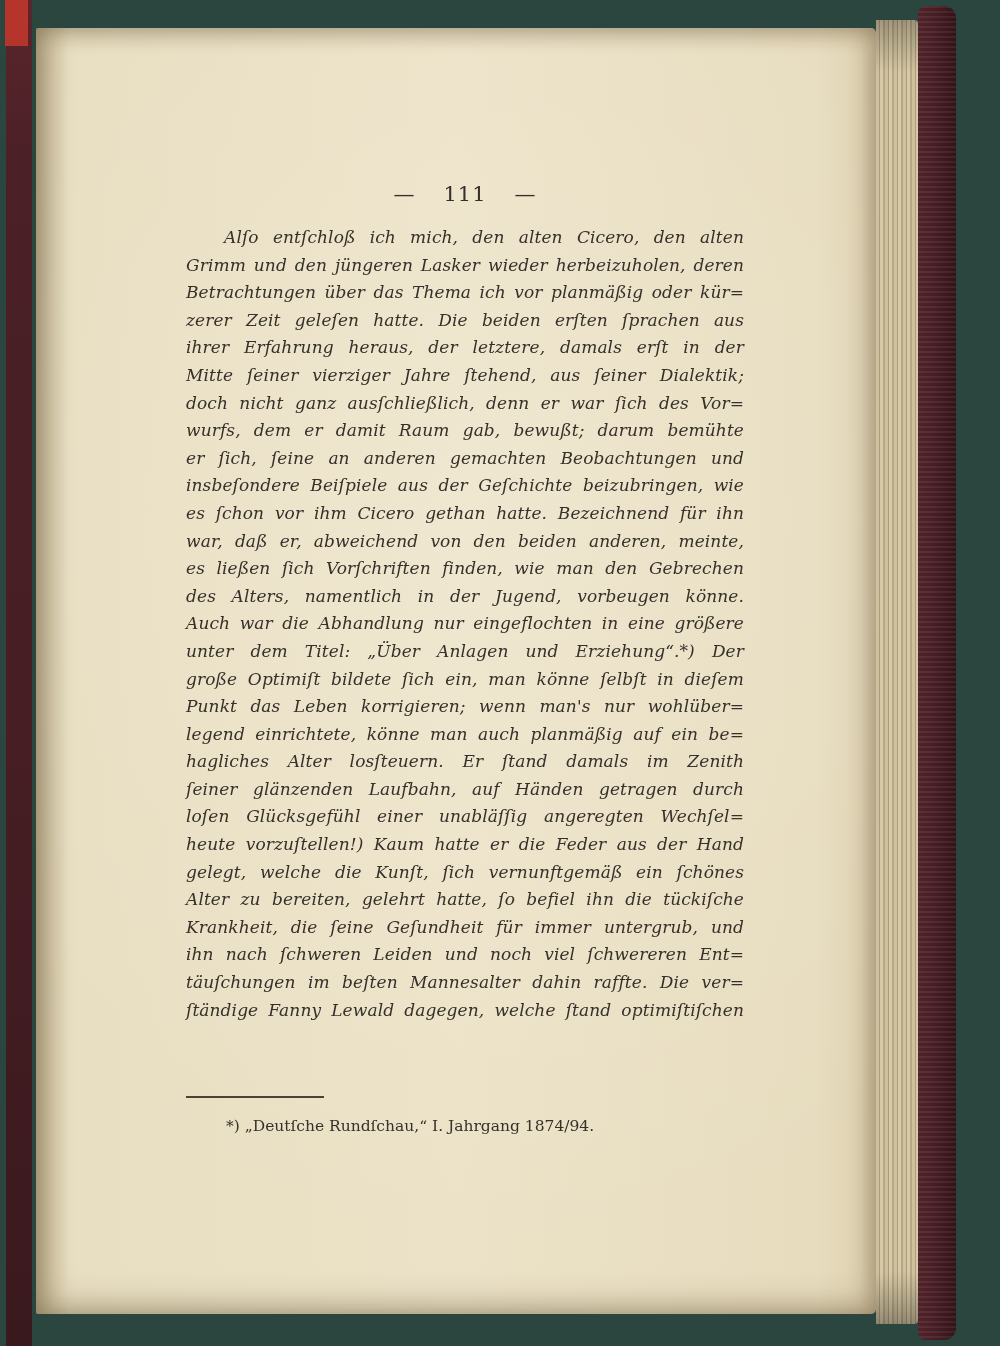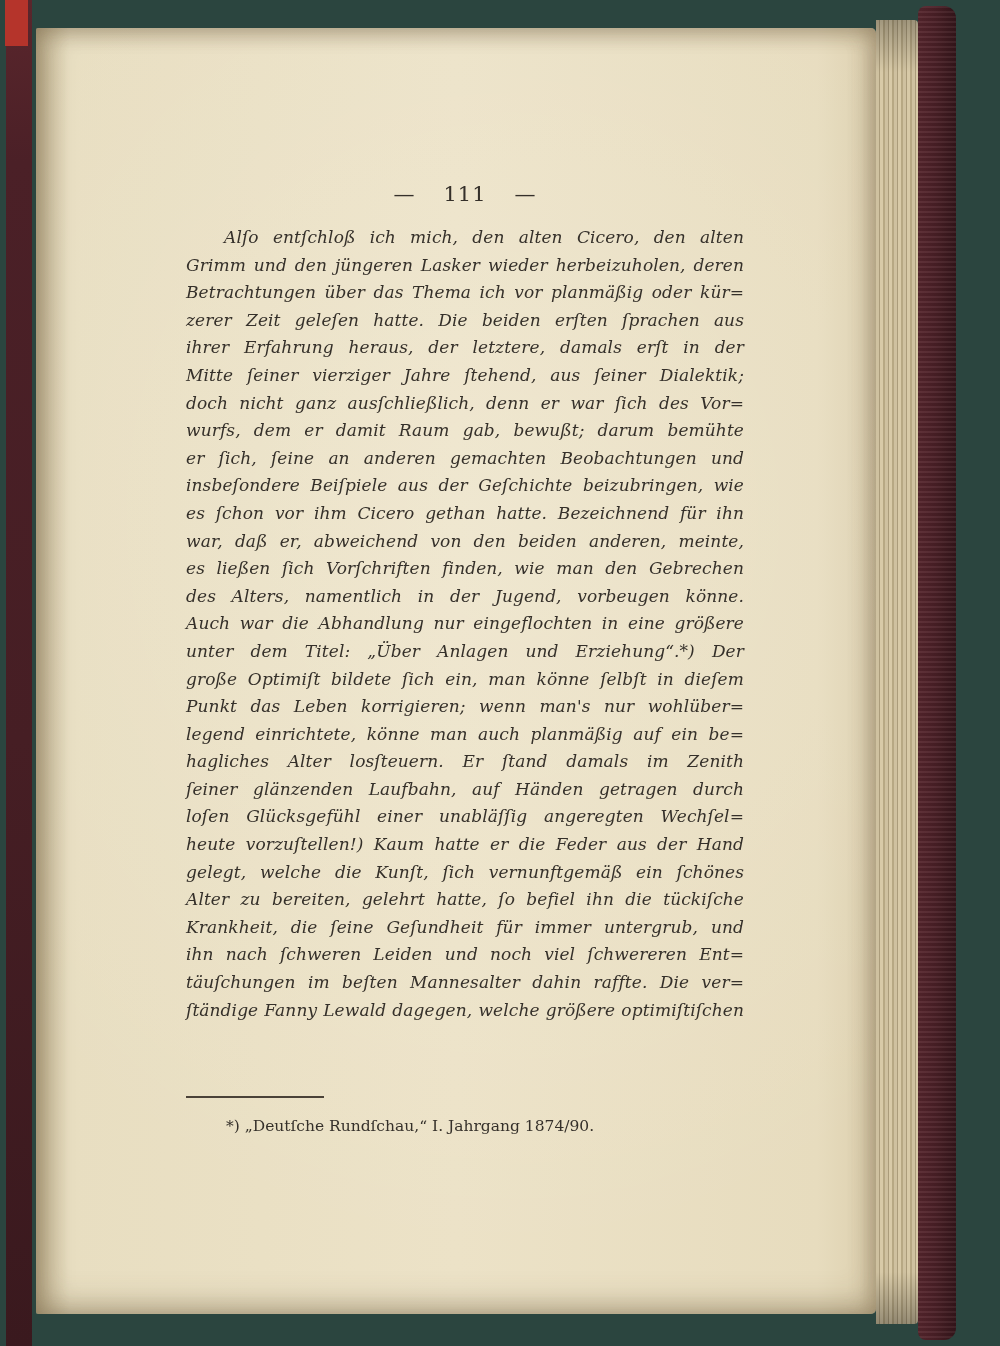--- a/index.html
+++ b/index.html
@@ -124,24 +124,24 @@
         <div class="text-line">legend einrichtete, könne man auch planmäßig auf ein be=</div>
         <div class="text-line">hagliches Alter losſteuern.  Er ſtand damals im Zenith</div>
         <div class="text-line">ſeiner glänzenden Laufbahn, auf Händen getragen durch</div>
         <div class="text-line">loſen Glücksgefühl einer unabläſſig angeregten Wechſel=</div>
         <div class="text-line">heute vorzuſtellen!)  Kaum hatte er die Feder aus der Hand</div>
         <div class="text-line">gelegt, welche die Kunſt, ſich vernunftgemäß ein ſchönes</div>
         <div class="text-line">Alter zu bereiten, gelehrt hatte, ſo befiel ihn die tückiſche</div>
         <div class="text-line">Krankheit, die ſeine Geſundheit für immer untergrub, und</div>
         <div class="text-line">ihn nach ſchweren Leiden und noch viel ſchwereren Ent=</div>
         <div class="text-line">täuſchungen im beſten Mannesalter dahin raffte.  Die ver=</div>
-        <div class="text-line">ſtändige Fanny Lewald dagegen, welche größere optimiſtiſchen</div>
+        <div class="text-line">ſtändige Fanny Lewald dagegen, welche ſtand optimiſtiſchen</div>
       </div>
 
     <div class="footnote-rule"></div>
-    <div class="footnote">*) „Deutſche Rundſchau,“ I. Jahrgang 1874/90.</div>
+    <div class="footnote">*) „Deutſche Rundſchau,“ I. Jahrgang 1874/94.</div>
 
   </div>
 
   <div class="page-stack"></div>
   <div class="right-cover"></div>
 
 </div>
 
 </body></html>

